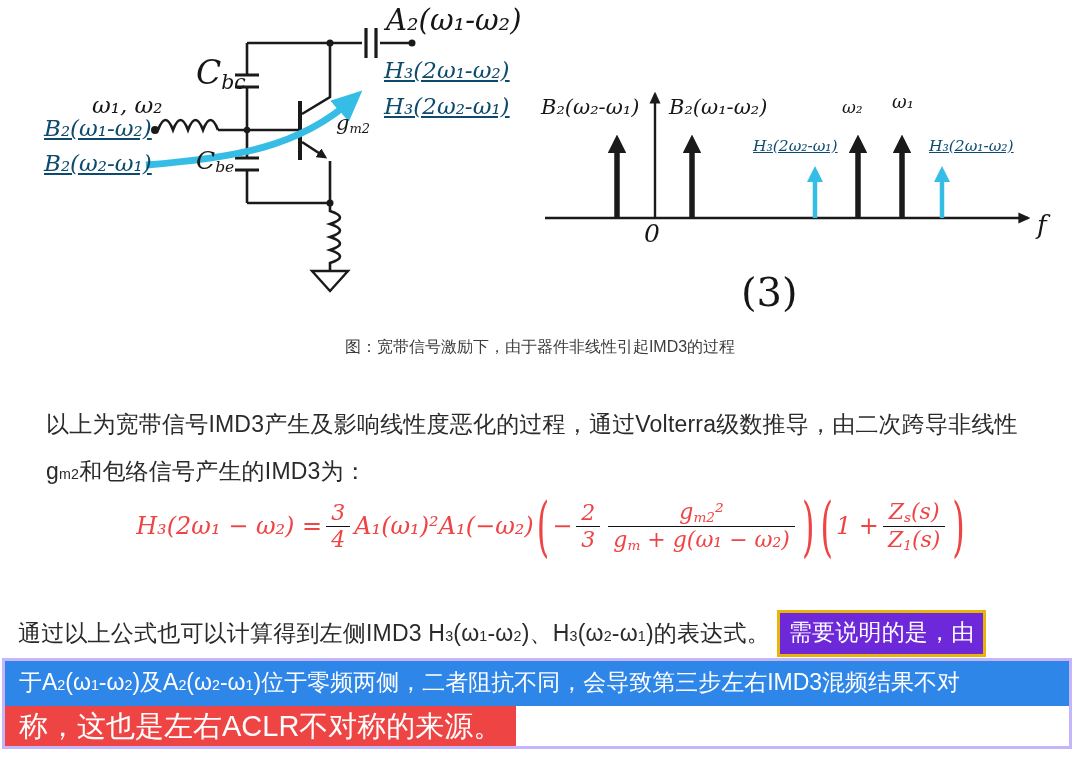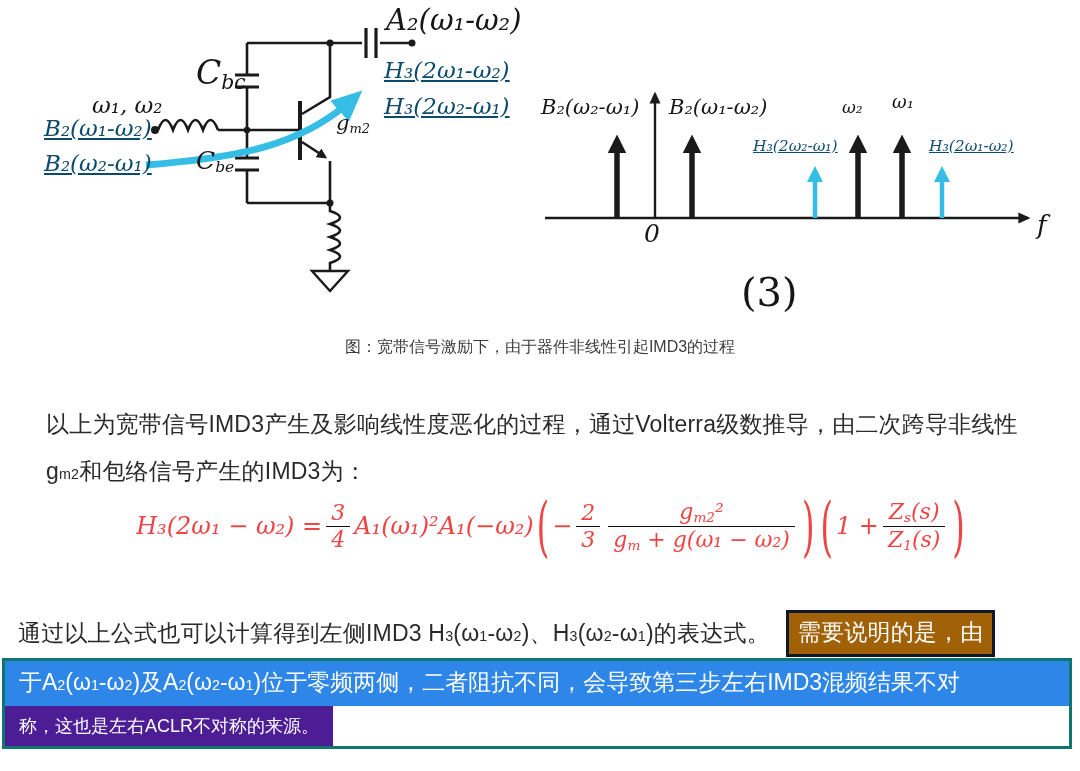--- a/index.html
+++ b/index.html
@@ -39,29 +39,29 @@
   .formula > * { display:inline-flex; align-items:center; }
   .frac { display:inline-flex; flex-direction:column; align-items:center;
           margin:0 4px; font-size:22px; line-height:1.18; }
   .frac .den { border-top:1.7px solid #111; }
   .frac .num, .frac .den { padding:0 5px; }
   .bigp { display:inline-block; font-size:32px; font-style:normal; font-weight:300;
           transform:scaleY(2.05); margin:0 3px; }
 
   
   .p2l1 { position:absolute; left:18px; top:610px; display:flex; align-items:center;
-          white-space:nowrap;gap:9px; }
-  .hl-seg1 { display:inline-block; background:#a16207; color:#ffffff;
-             border:3px solid #0f172a; padding:5px 9px 7px 9px; margin-left:7px;
+          white-space:nowrap; }
+  .hl-seg1 { display:inline-block; background:#6d28d9; color:#ffffff;
+             border:3px solid #eab308; padding:5px 9px 7px 9px; margin-left:7px;
              line-height:1.25; }
   .hl-box { position:absolute; left:2px; top:658px; width:1070px;
-            border:3px solid #0f766e; background:#fff; }
+            border:3px solid #c4b5fd; background:#fff; }
   .hl-box .l2 { background:#2e86e8; color:#fff; font-size:23px;
                 line-height:42px; padding-left:14px; white-space:nowrap; }
-  .hl-box .l3 { background:#4c1d95; color:#fff; font-size:18px;
+  .hl-box .l3 { background:#ef4444; color:#fff; font-size:29px;
                 line-height:40px; padding:0 14px; width:fit-content; white-space:nowrap; }
 </style>
 </head>
 <body>
 
 <div class="page">
 
   <svg class="circuit" viewBox="0 0 500 310">
     <defs>
       <marker id="mBlk" markerUnits="strokeWidth" markerWidth="4" markerHeight="4" refX="3" refY="2" orient="auto">

